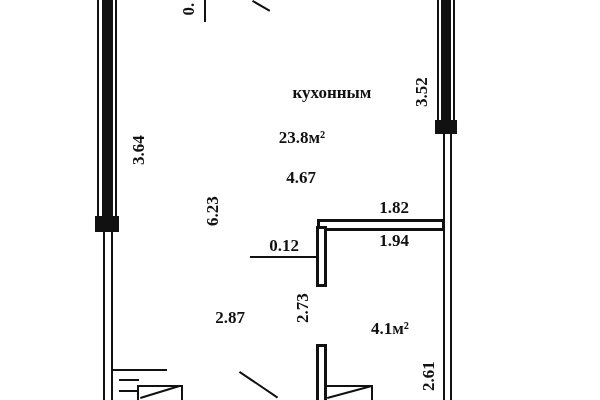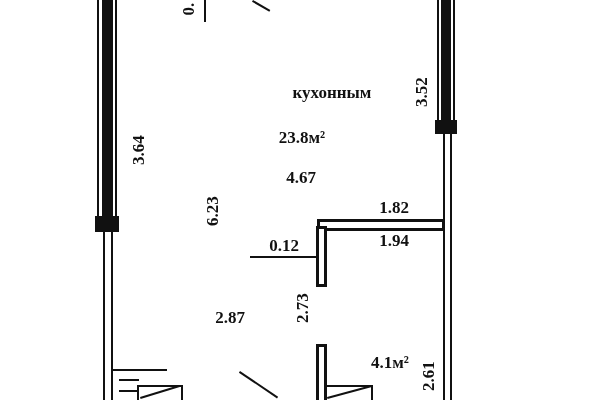--- a/index.html
+++ b/index.html
@@ -54,21 +54,21 @@
   <div class="diag" style="left:327px;top:397px;width:46px;transform:rotate(-15deg);"></div>
 
   <div class="abs ink" style="left:113px;top:369px;width:54px;height:2px;"></div>
   <div class="abs ink" style="left:119px;top:379px;width:20px;height:2px;"></div>
   <div class="abs ink" style="left:119px;top:390px;width:20px;height:2px;"></div>
   <div class="abs" style="left:137px;top:385px;width:46px;height:15px;border:2px solid #111;border-bottom:none;box-sizing:border-box;"></div>
   <div class="diag" style="left:140px;top:397px;width:41px;transform:rotate(-17deg);"></div>
 
   <div class="lbl" style="left:300px;top:92px;margin-left:32px;">кухонным</div>
   <div class="lbl" style="left:302px;top:137px;">23.8м²</div>
-  <div class="lbl" style="left:390px;top:362px;">4.1м²</div>
+  <div class="lbl" style="left:390px;top:328px;">4.1м²</div>
 
   <div class="lbl" style="left:301px;top:177px;">4.67</div>
   <div class="lbl" style="left:394px;top:207px;">1.82</div>
   <div class="lbl" style="left:394px;top:240px;">1.94</div>
   <div class="lbl" style="left:284px;top:245px;">0.12</div>
   <div class="lbl" style="left:230px;top:317px;">2.87</div>
 
   <div class="lbl rot" style="left:138px;top:150px;">3.64</div>
   <div class="lbl rot" style="left:212px;top:211px;">6.23</div>
   <div class="lbl rot" style="left:421px;top:92px;">3.52</div>

